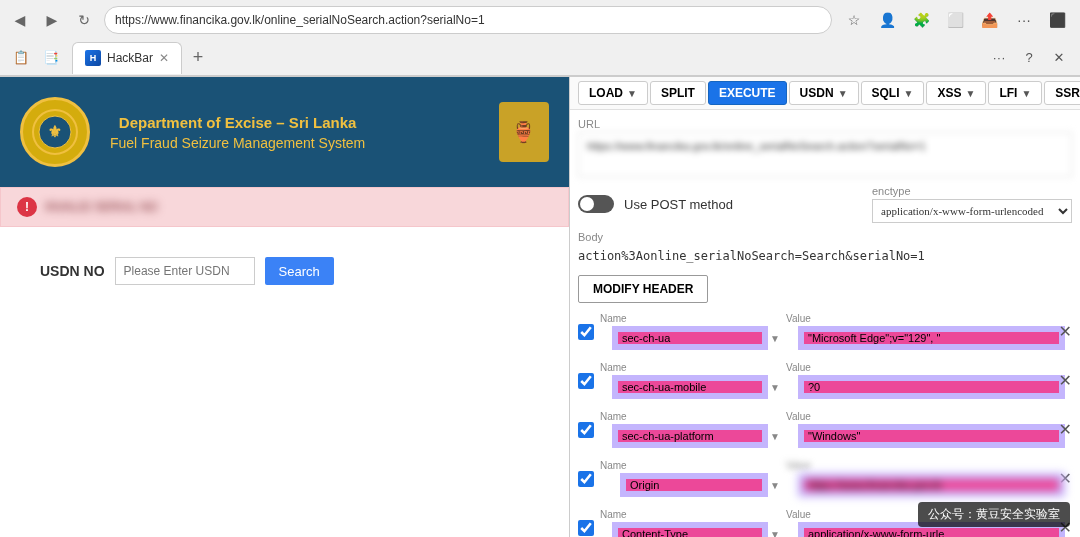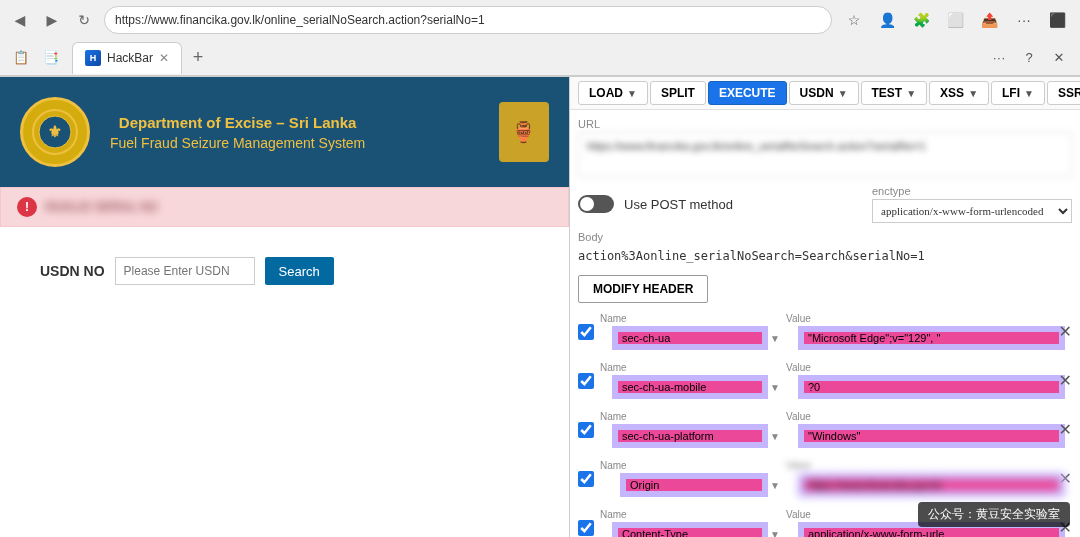--- a/index.html
+++ b/index.html
@@ -33,21 +33,21 @@
     .site-title-sub { color: #f0c040; font-size: 14px; font-weight: normal; text-align: right; }
     .site-logo-right { width: 50px; height: 60px; background: #c9a227; border-radius: 4px; margin-left: auto; display: flex; align-items: center; justify-content: center; font-size: 20px; }
 
     .error-bar { background: #f8d7da; border: 1px solid #f5c6cb; padding: 8px 16px; display: flex; align-items: center; gap: 8px; min-height: 40px; }
     .error-icon { width: 20px; height: 20px; background: #dc3545; border-radius: 50%; color: white; display: flex; align-items: center; justify-content: center; font-size: 12px; font-weight: bold; flex-shrink: 0; }
     .error-text { font-size: 12px; color: #721c24; filter: blur(4px); }
 
     .search-section { padding: 30px 40px; display: flex; align-items: center; gap: 10px; }
     .usdn-label { font-size: 14px; font-weight: bold; color: #333; white-space: nowrap; }
     .usdn-input { width: 140px; height: 28px; border: 1px solid #ccc; padding: 0 8px; font-size: 12px; color: #999; }
-    .search-btn { height: 28px; padding: 0 14px; background: #0369a1; color: white; border: none; cursor: pointer; font-size: 13px; border-radius: 2px; }
+    .search-btn { height: 28px; padding: 0 14px; background: #3b82f6; color: white; border: none; cursor: pointer; font-size: 13px; border-radius: 2px; }
 
     
     .hackbar-panel { flex: 1; background: white; display: flex; flex-direction: column; overflow: hidden; font-size: 12px; }
     .hb-icon-btn { width: 26px; height: 26px; border: none; background: none; cursor: pointer; font-size: 13px; color: #555; display: flex; align-items: center; justify-content: center; border-radius: 3px; }
 
     .hackbar-menu { display: flex; align-items: center; padding: 4px 8px; border-bottom: 1px solid #e0e0e0; gap: 2px; background: #fafafa; }
     .hb-menu-btn { padding: 4px 10px; border: 1px solid #ccc; background: white; cursor: pointer; font-size: 12px; font-weight: bold; border-radius: 3px; display: flex; align-items: center; gap: 4px; }
     .hb-menu-dropdown { font-size: 10px; color: #555; }
     .hb-menu-active { background: #1a73e8; color: white; border-color: #1565c0; }
 
@@ -165,21 +165,21 @@
         <span>SPLIT</span>
       </button>
       <button class="hb-menu-btn hb-menu-active">
         <span>EXECUTE</span>
       </button>
       <button class="hb-menu-btn">
         <span>USDN</span>
         <span class="hb-menu-dropdown">▼</span>
       </button>
       <button class="hb-menu-btn">
-        <span>TEST</span>
+        <span>SQLI</span>
         <span class="hb-menu-dropdown">▼</span>
       </button>
       <button class="hb-menu-btn">
         <span>XSS</span>
         <span class="hb-menu-dropdown">▼</span>
       </button>
       <button class="hb-menu-btn">
         <span>LFI</span>
         <span class="hb-menu-dropdown">▼</span>
       </button>

